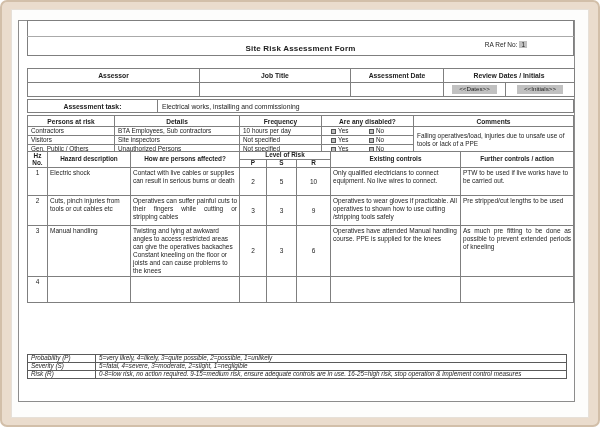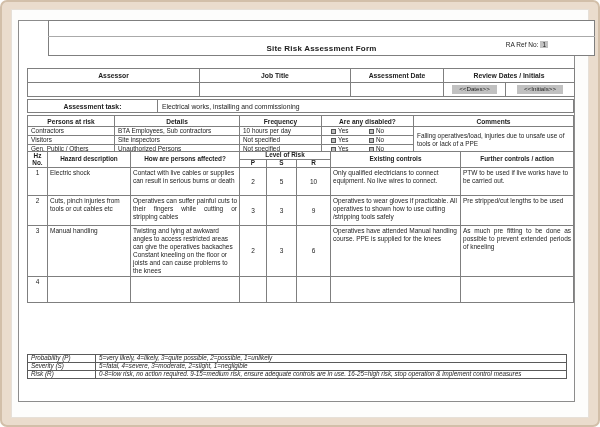--- a/index.html
+++ b/index.html
@@ -29,21 +29,21 @@
   }
   table {
     position:absolute;
     border-collapse:collapse;
     table-layout:fixed;
     background:#fff;
   }
   td, th { border:1px solid #7f7f7f; overflow:hidden; }
 
   
-  .header-table { left:27px; top:20px; width:547px;margin-left:21px; }
+  .header-table { left:27px; top:20px; width:547px; }
   .header-table .blank-row td { height:16px; border-bottom:1px solid #aaa; }
   .header-table .title-row td { height:17px; position:relative; text-align:center; }
   .form-title { font-size:8px; font-weight:bold; letter-spacing:.2px; }
   .ra-ref { position:absolute; right:46px; top:4px; font-size:6.5px; font-weight:normal; }
   .ra-ref .field-shade {
     display:inline-block; background:#c1c1c1; min-width:5px;
     padding:0 2px; margin-left:2px;
   }
 
   

